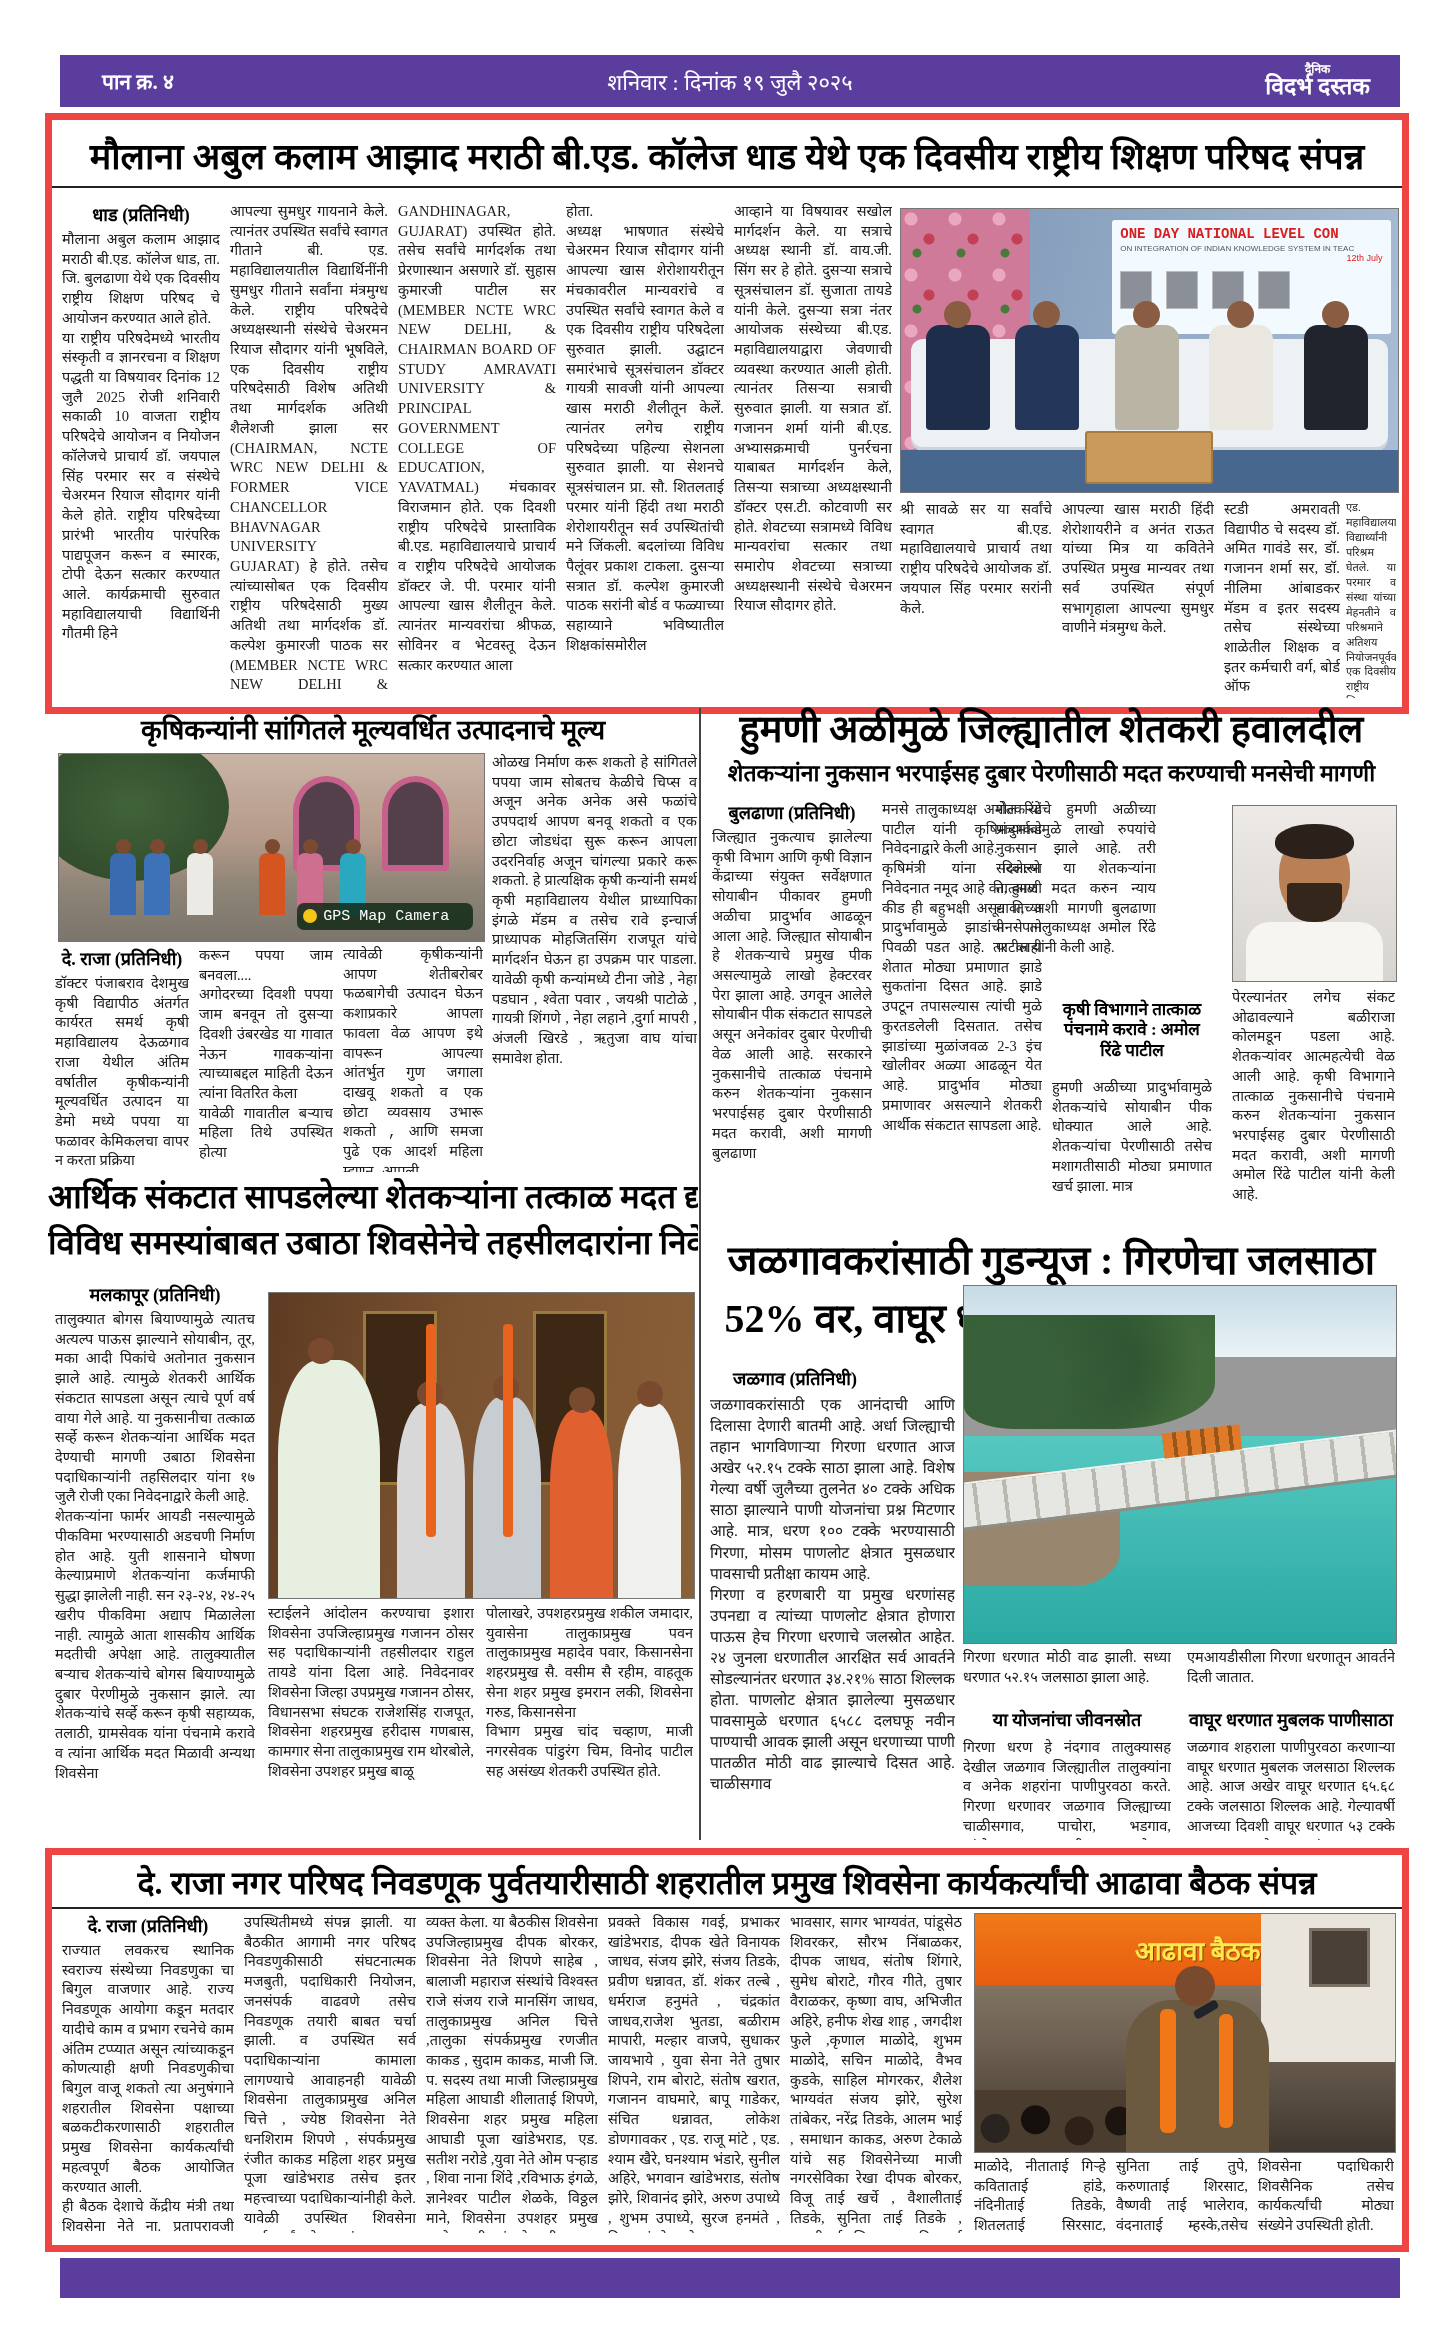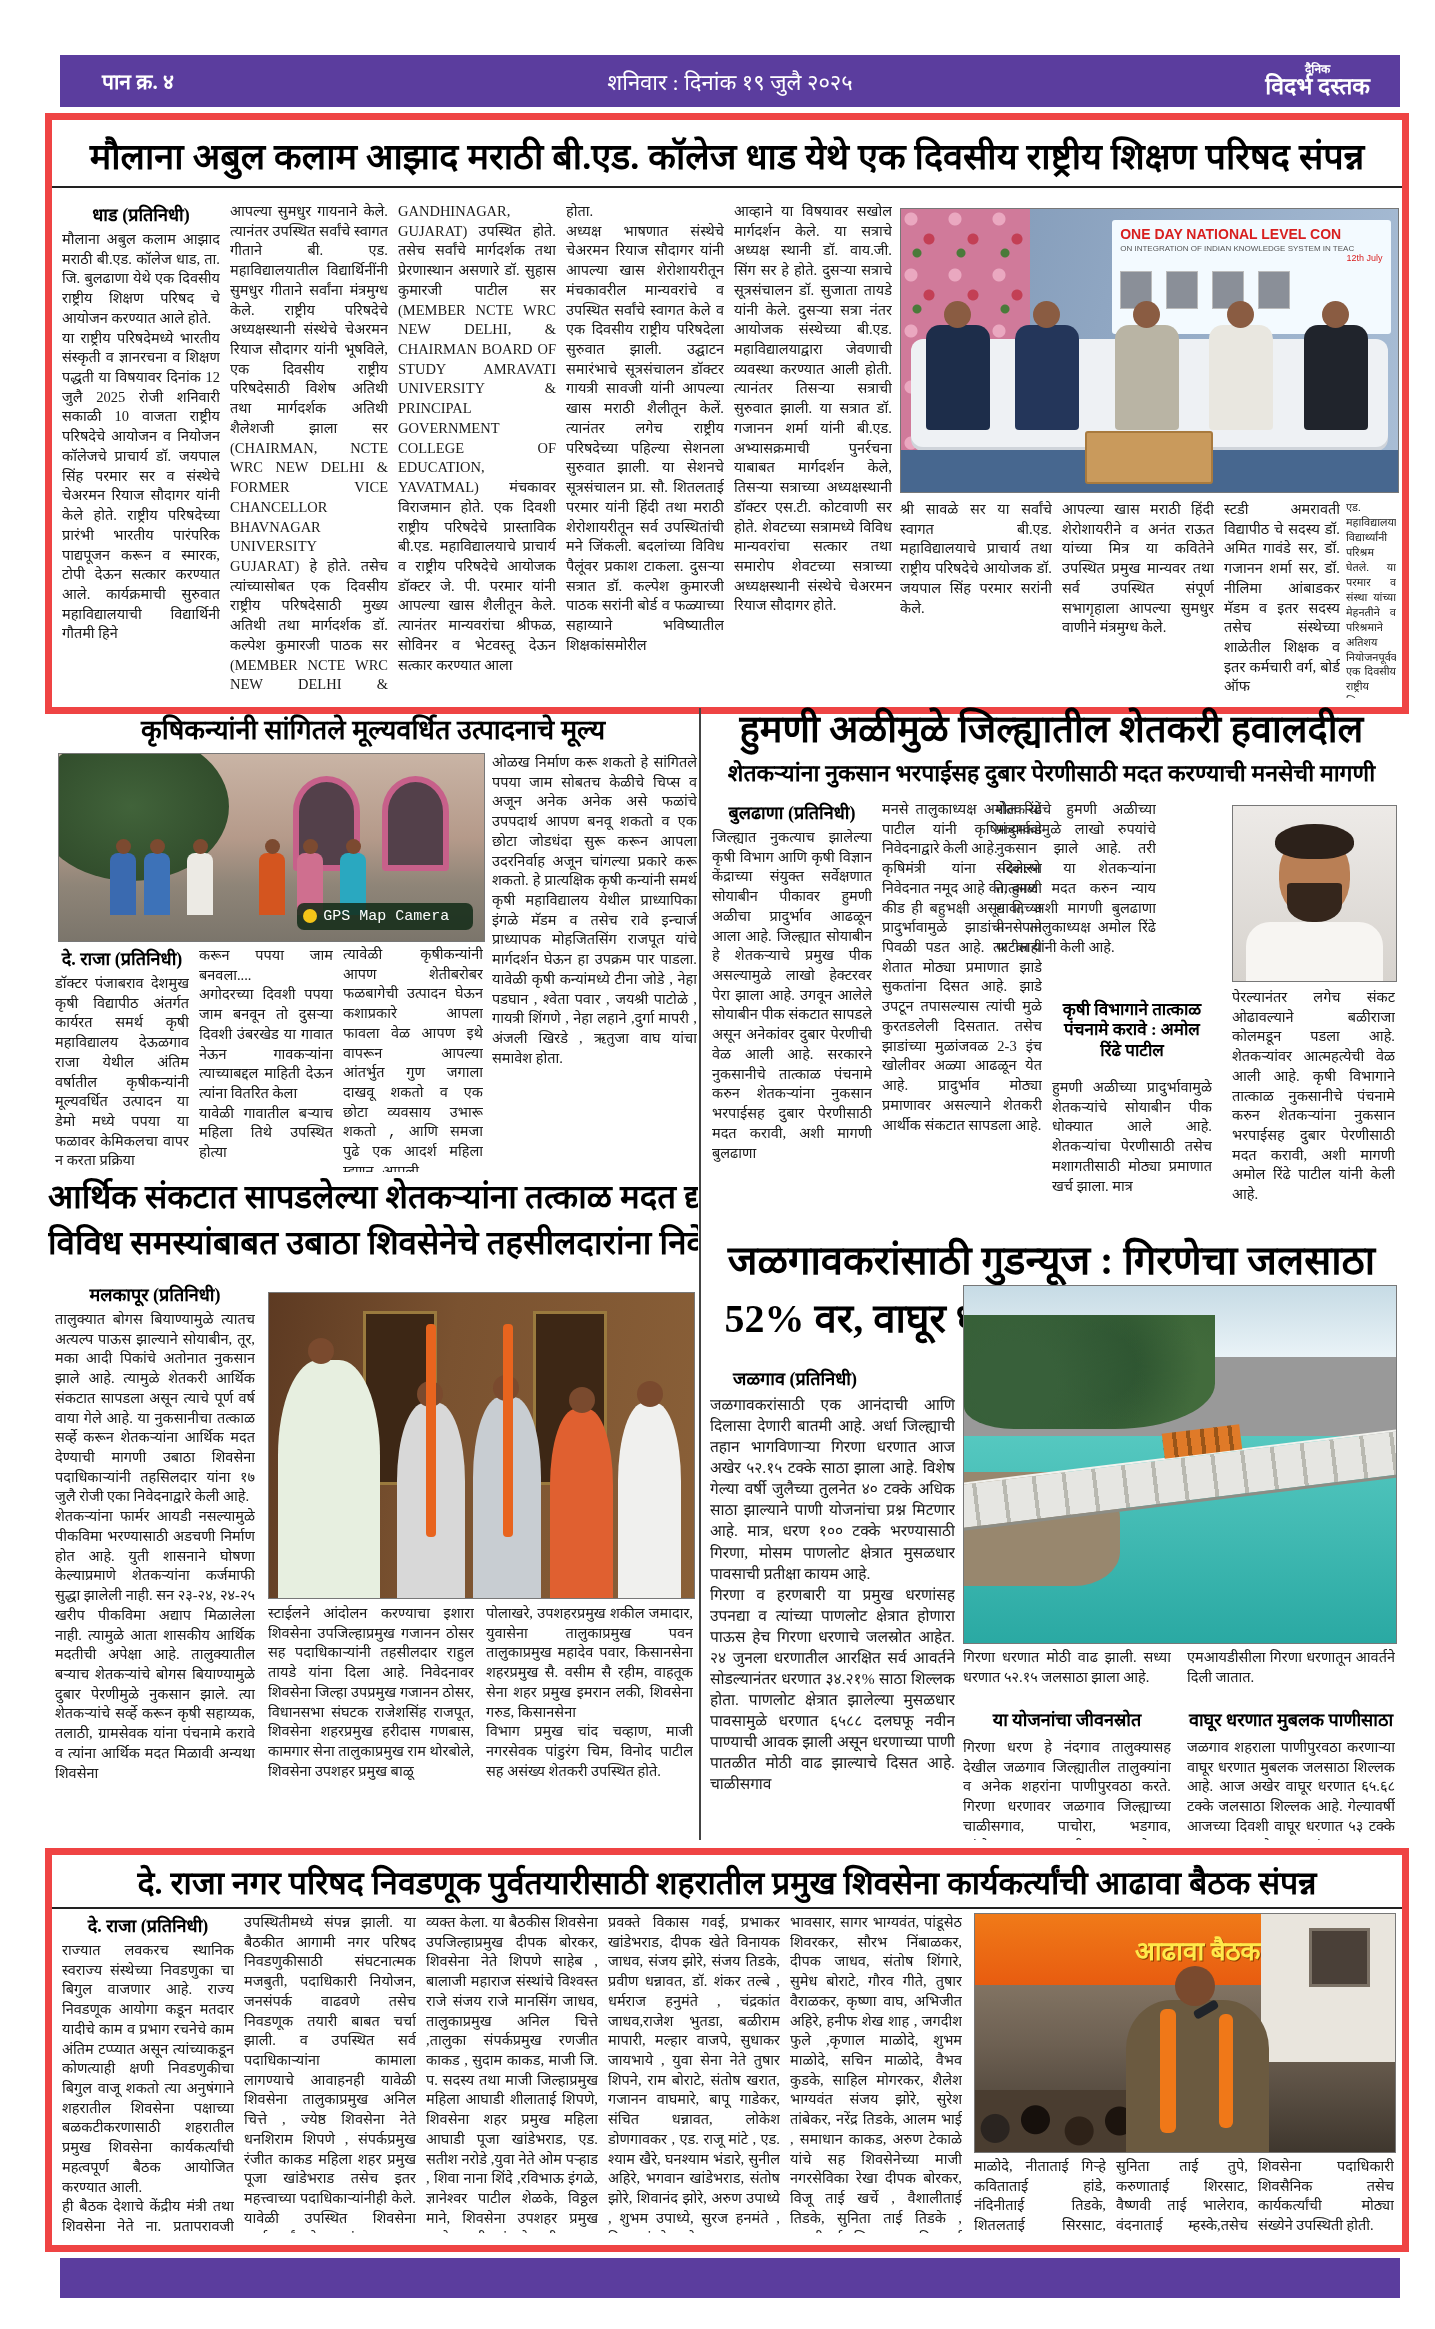--- a/index.html
+++ b/index.html
@@ -28,21 +28,21 @@
   
   .conf-bg{position:absolute;inset:0;background:linear-gradient(105deg,#7d96b5,#8fa6c2 40%,#a9bed6);}
   .conf-curtain{position:absolute;left:0;top:0;width:26%;height:100%;
     background-color:#d07a9a;
     background-image:radial-gradient(circle at 10px 10px,#eaa8c0 6px,rgba(0,0,0,0) 7px),
       radial-gradient(circle at 28px 30px,#c33f55 5px,rgba(0,0,0,0) 6px),
       radial-gradient(circle at 16px 44px,#4a7a3a 4px,rgba(0,0,0,0) 5px);
     background-size:44px 56px;}
   .conf-banner{position:absolute;right:1.5%;top:4%;width:56%;height:40%;background:#f3faff;
     border-radius:3px;padding:6px 8px;box-sizing:border-box;}
-  .conf-b1{color:#d81f1f;font-weight:bold;font-size:14px;font-family:Liberation Sans, sans-serif;}
+  .conf-b1{color:#d81f1f;font-weight:bold;font-size:14px;font-family:Liberation Mono, monospace;}
   .conf-b2{color:#555;font-size:8px;font-family:"Liberation Sans",sans-serif;margin-top:2px;}
   .conf-bd{color:#d81f1f;font-size:9px;text-align:right;font-family:"Liberation Sans",sans-serif;}
   .conf-thumbs{display:flex;gap:14px;margin-top:8px;}
   .conf-thumb{width:30px;height:36px;background:#8a8f98;border:1px solid #bbb;}
   .conf-sofa{position:absolute;left:2%;right:2%;bottom:16%;height:38%;background:#eef1f4;
     border-radius:12px;box-shadow:0 4px 0 #cfd4da;}
   .conf-floor{position:absolute;left:0;right:0;bottom:0;height:15%;background:#47678f;}
   .conf-man{position:absolute;bottom:22%;width:64px;height:105px;border-radius:14px 14px 4px 4px;}
   .conf-man::before{content:"";position:absolute;top:-24px;left:18px;width:27px;height:27px;
     border-radius:50%;background:#8a5c42;}

